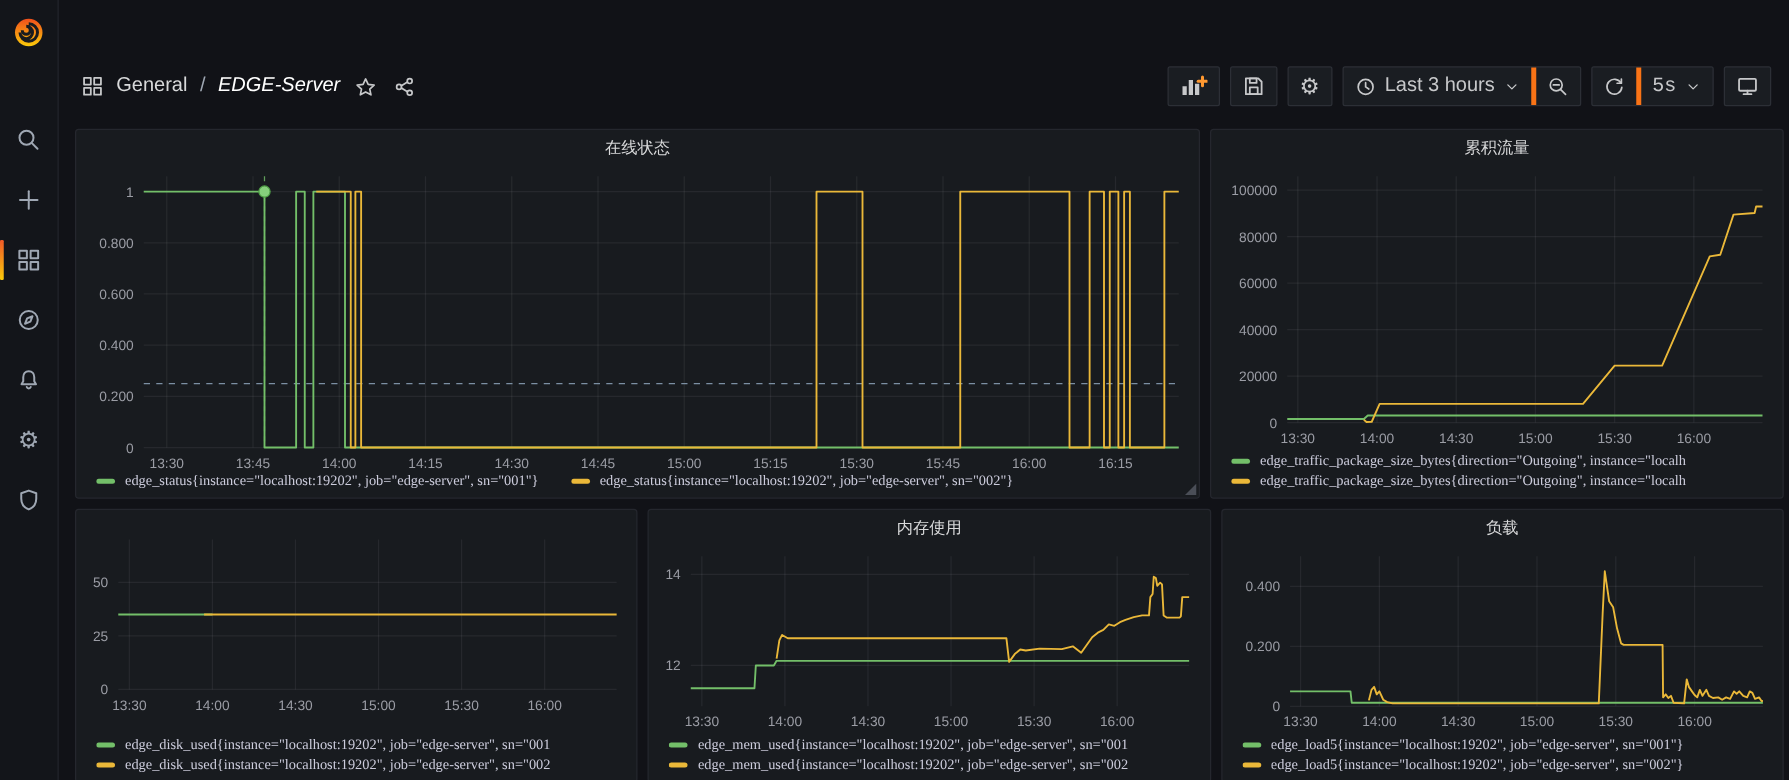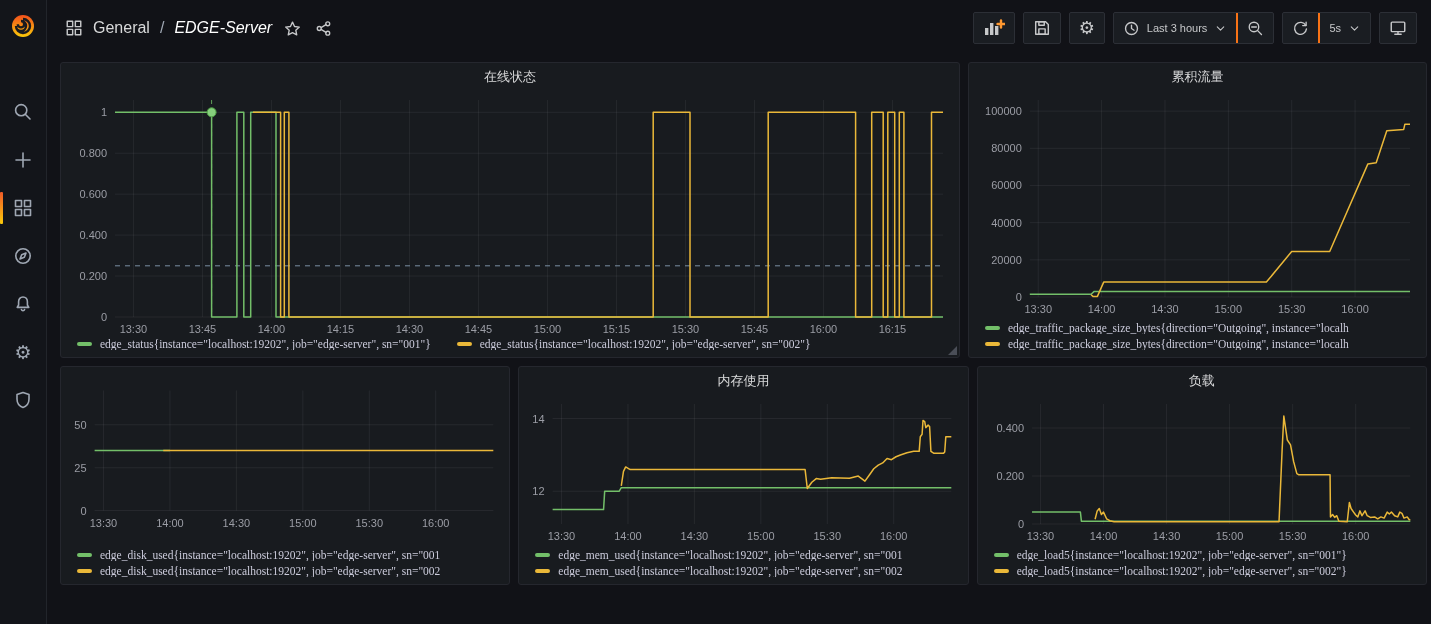--- a/index.html
+++ b/index.html
@@ -10,34 +10,34 @@
   .sidebar { width:47px; height:100%; background:#13151a; border-right:1px solid #22252b; display:flex; flex-direction:column; align-items:center; flex-shrink:0; }
   .logo { width:47px; height:52px; display:flex; align-items:center; justify-content:center; cursor:pointer; }
   .side-nav { display:flex; flex-direction:column; margin-top:36px; width:100%; }
   .nav-item { position:relative; width:100%; height:48px; display:flex; align-items:center; justify-content:center; cursor:pointer; color:#9fa7b3; }
   .nav-item svg { stroke:#9fa7b3; }
   .nav-item.active svg { stroke:#e9eaeb; }
   .nav-item.active::before { content:""; position:absolute; left:0; top:8px; bottom:8px; width:3px; border-radius:1px; background:linear-gradient(#f05a28,#fbca0a); }
   .gear-glyph { font-size:19px; line-height:1; color:#9fa7b3; }
 
   
-  .main { flex:1; display:flex; flex-direction:column; min-width:0; }
+  .main { flex:1; display:flex; flex-direction:column; min-width:0;margin-top:41px; }
   .navbar { height:56px; display:flex; align-items:center; justify-content:space-between; padding:0 14px 0 18px; flex-shrink:0; }
   .crumbs { display:flex; align-items:center; gap:10px; }
   .crumb-txt { font-size:16px; color:#d8d9da; cursor:pointer; }
   .crumb-sep { font-size:16px; color:#9fa7b3; }
   .crumb-title { color:#ffffff;font-style:italic; }
   .icon-btn { background:none; border:none; cursor:pointer; display:flex; align-items:center; padding:2px; }
 
   .toolbar { display:flex; align-items:center; gap:8px; }
   .tb-btn, .tb-group { background:#1a1d22; border:1px solid #2c2f36; border-radius:2px; height:32px; display:flex; align-items:center; color:#c7c8ca; }
   .tb-btn { padding:0 9px; cursor:pointer; }
   .tb-group > * { display:flex; align-items:center; height:100%; padding:0 9px; cursor:pointer; }
-  .tb-group > * + * { border-left:2px solid #f97316; }
-  .tb-label { font-size:11px; font-weight:500; margin:0 7px 0 7px; white-space:nowrap; }
+  .tb-group > * + * { border-left:4px solid #f97316;font-family:Liberation Mono, monospace; }
+  .tb-label { font-size:16px; font-weight:500; margin:0 7px 0 7px; white-space:nowrap; }
   svg.ic { stroke:#c7c8ca; fill:none; stroke-width:1.6; stroke-linecap:round; stroke-linejoin:round; }
   .sidebar svg.ic { stroke:#9fa7b3; }
 
   
   .dashboard { padding:6px 4px 0 13px; display:flex; flex-direction:column; gap:8px; }
   .row { display:grid; gap:8px; }
   .row1 { grid-template-columns:902fr 460fr; height:296px; }
   .row2 { grid-template-columns:1fr 1fr 1fr; height:218px; }
 
   .panel { background:#181b1f; border:1px solid #25272e; border-radius:3px; display:flex; flex-direction:column; min-width:0; position:relative; }

